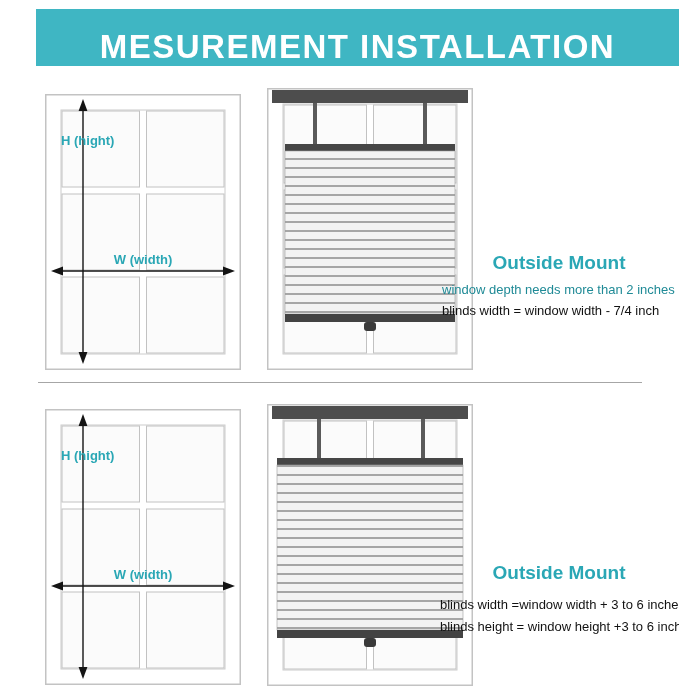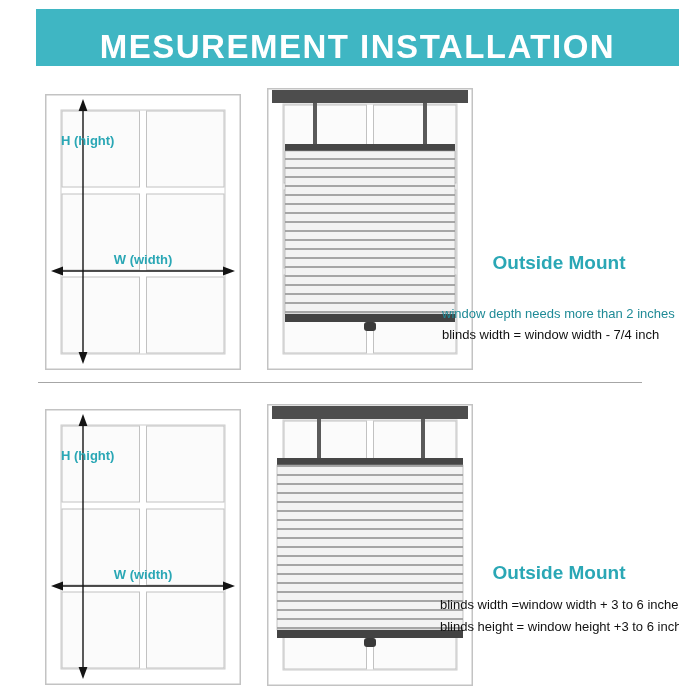--- a/index.html
+++ b/index.html
@@ -32,21 +32,21 @@
     font-size:13px;font-weight:bold;
   }
 
   .note-block{position:absolute;}
   .inside-block{left:442px;top:252px;width:234px;}
   .outside-block{left:440px;top:562px;width:238px;}
   .note-heading{
     color:var(--accent);font-size:19px;font-weight:bold;text-align:center;
     white-space:nowrap;
   }
-  .note-lines{margin-top:29px;font-size:13px;color:#121212;line-height:1.62;}
+  .note-lines{margin-top:5px;font-size:13px;color:#121212;line-height:1.62;}
   .outside-block .note-lines{margin-top:10px;line-height:1.7;}
   .note-line{white-space:nowrap;}
   .note-line.emph{color:var(--note1);}
 
   .divider{
     position:absolute;left:38px;top:382px;width:604px;height:0;
     border-top:1px solid #a6a6a6;
   }
 </style>
 </head>

